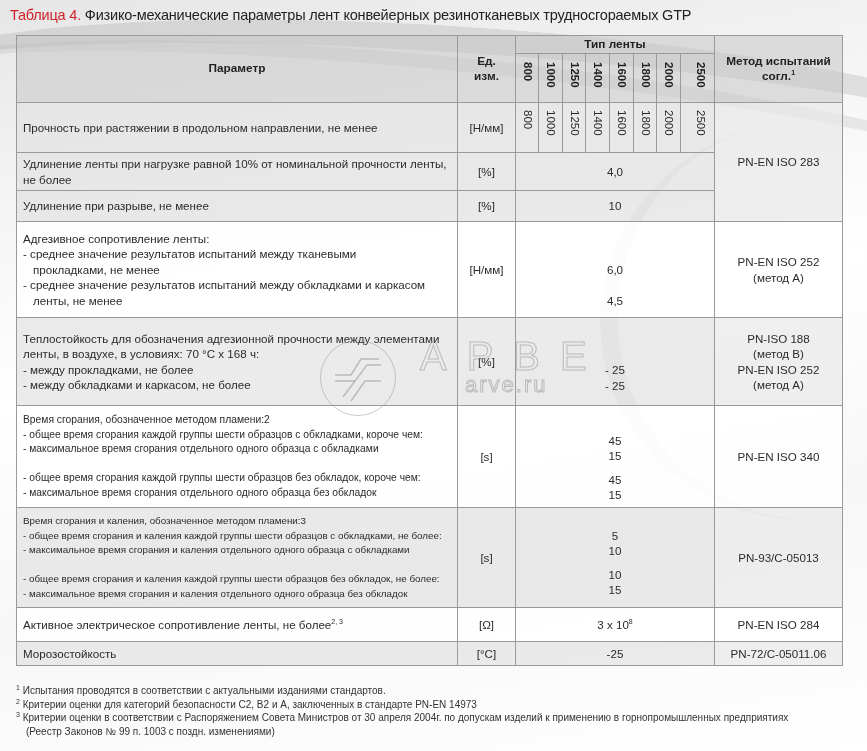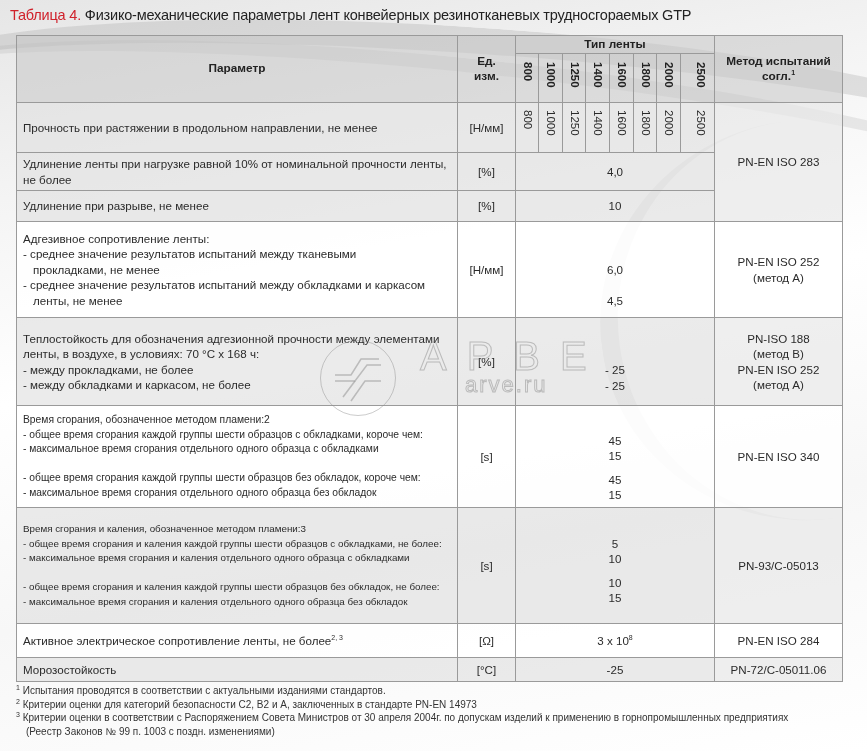--- a/index.html
+++ b/index.html
@@ -193,21 +193,21 @@
     <td colspan="8" class="c" style="padding-top:22px">
       <span>45</span><br>
       <span>15</span><br>
       <span style="display:block;height:8px"></span>
       <span>45</span><br>
       <span>15</span>
     </td>
     <td class="c methw">PN-EN ISO 340</td>
   </tr>
 
-  <tr class="g" style="height:116px">
+  <tr class="g" style="height:100px">
     <td class="small" style="font-size:9.8px">
       <span>Время сгорания и каления, обозначенное методом пламени:3</span><br>
       <span>- общее время сгорания и каления каждой группы шести образцов с обкладками, не более:</span><br>
       <span>- максимальное время сгорания и каления отдельного одного образца с обкладками</span><br><br>
       <span>- общее время сгорания и каления каждой группы шести образцов без обкладок, не более:</span><br>
       <span>- максимальное время сгорания и каления отдельного одного образца без обкладок</span>
     </td>
     <td class="c">[s]</td>
     <td colspan="8" class="c" style="padding-top:10px">
       <span>5</span><br>

